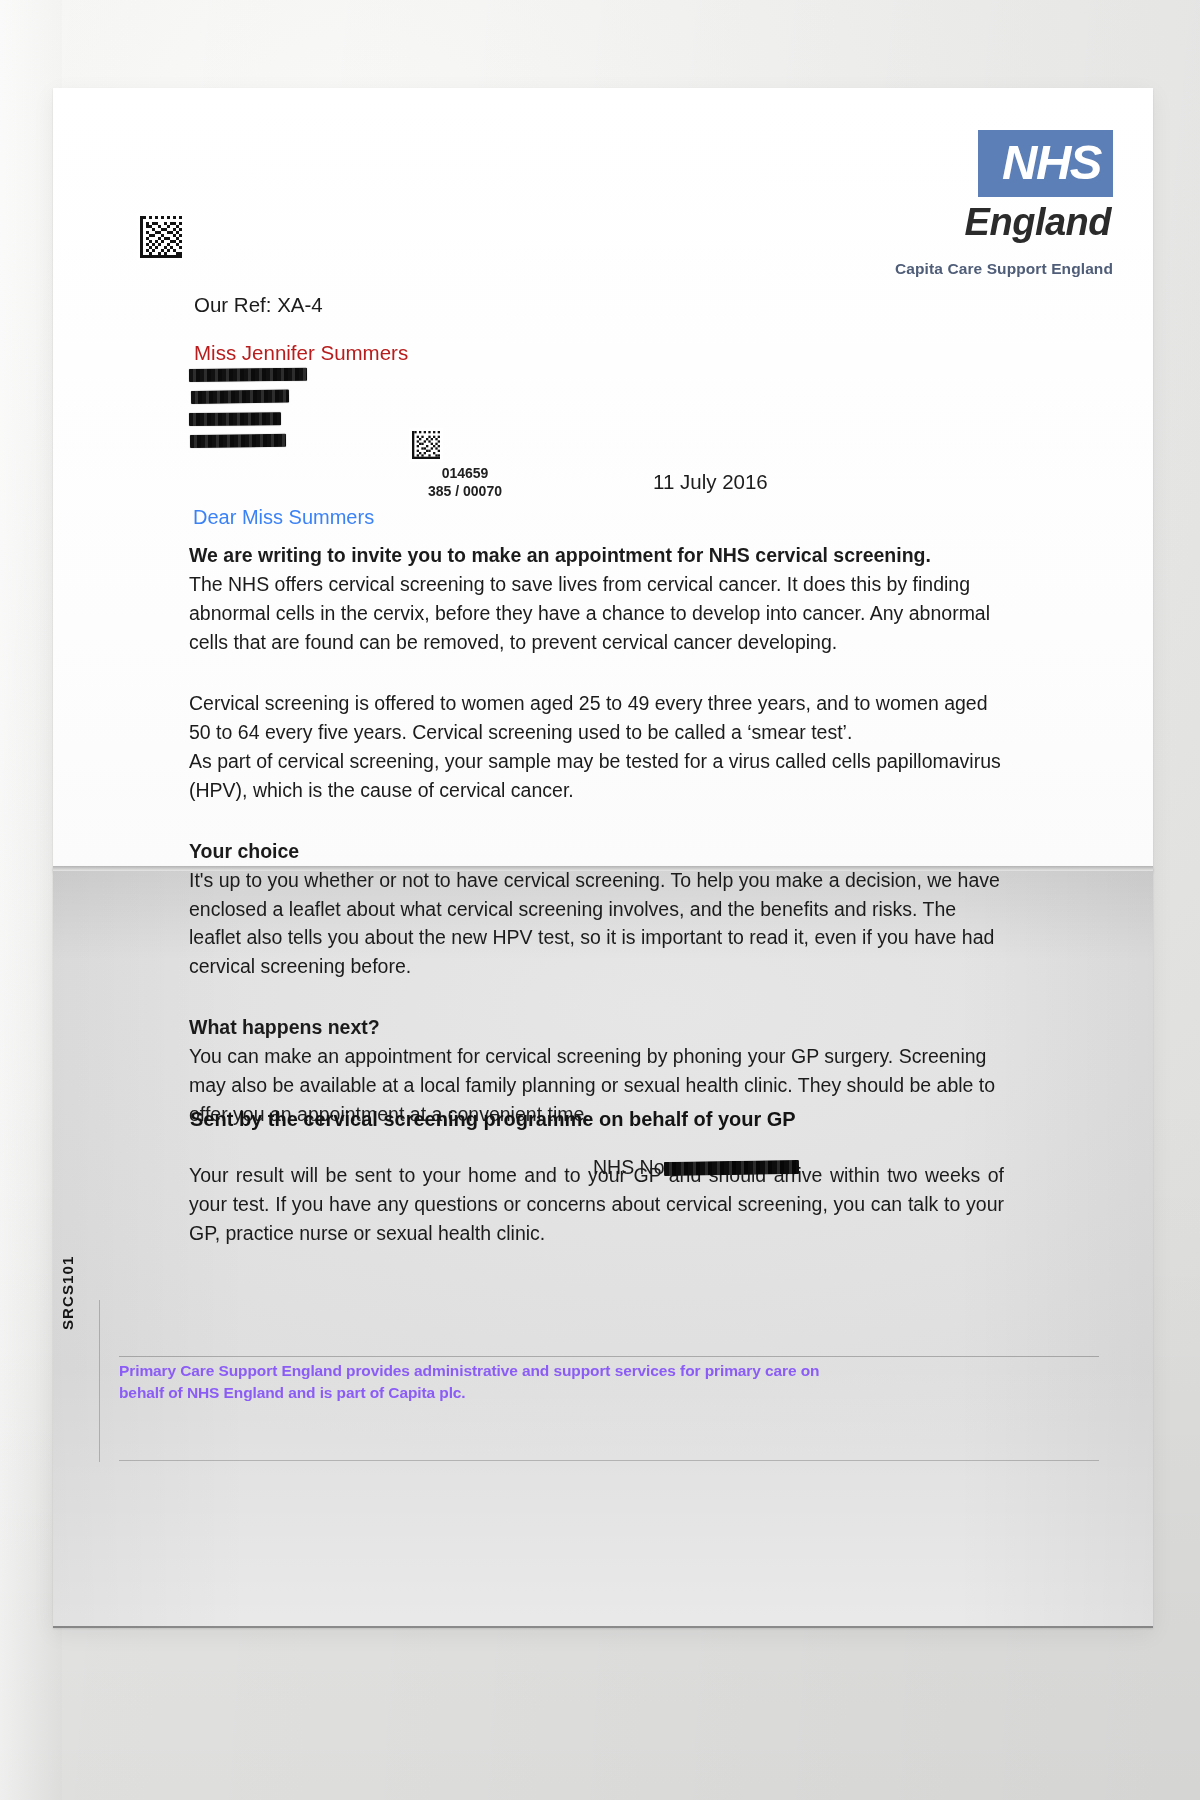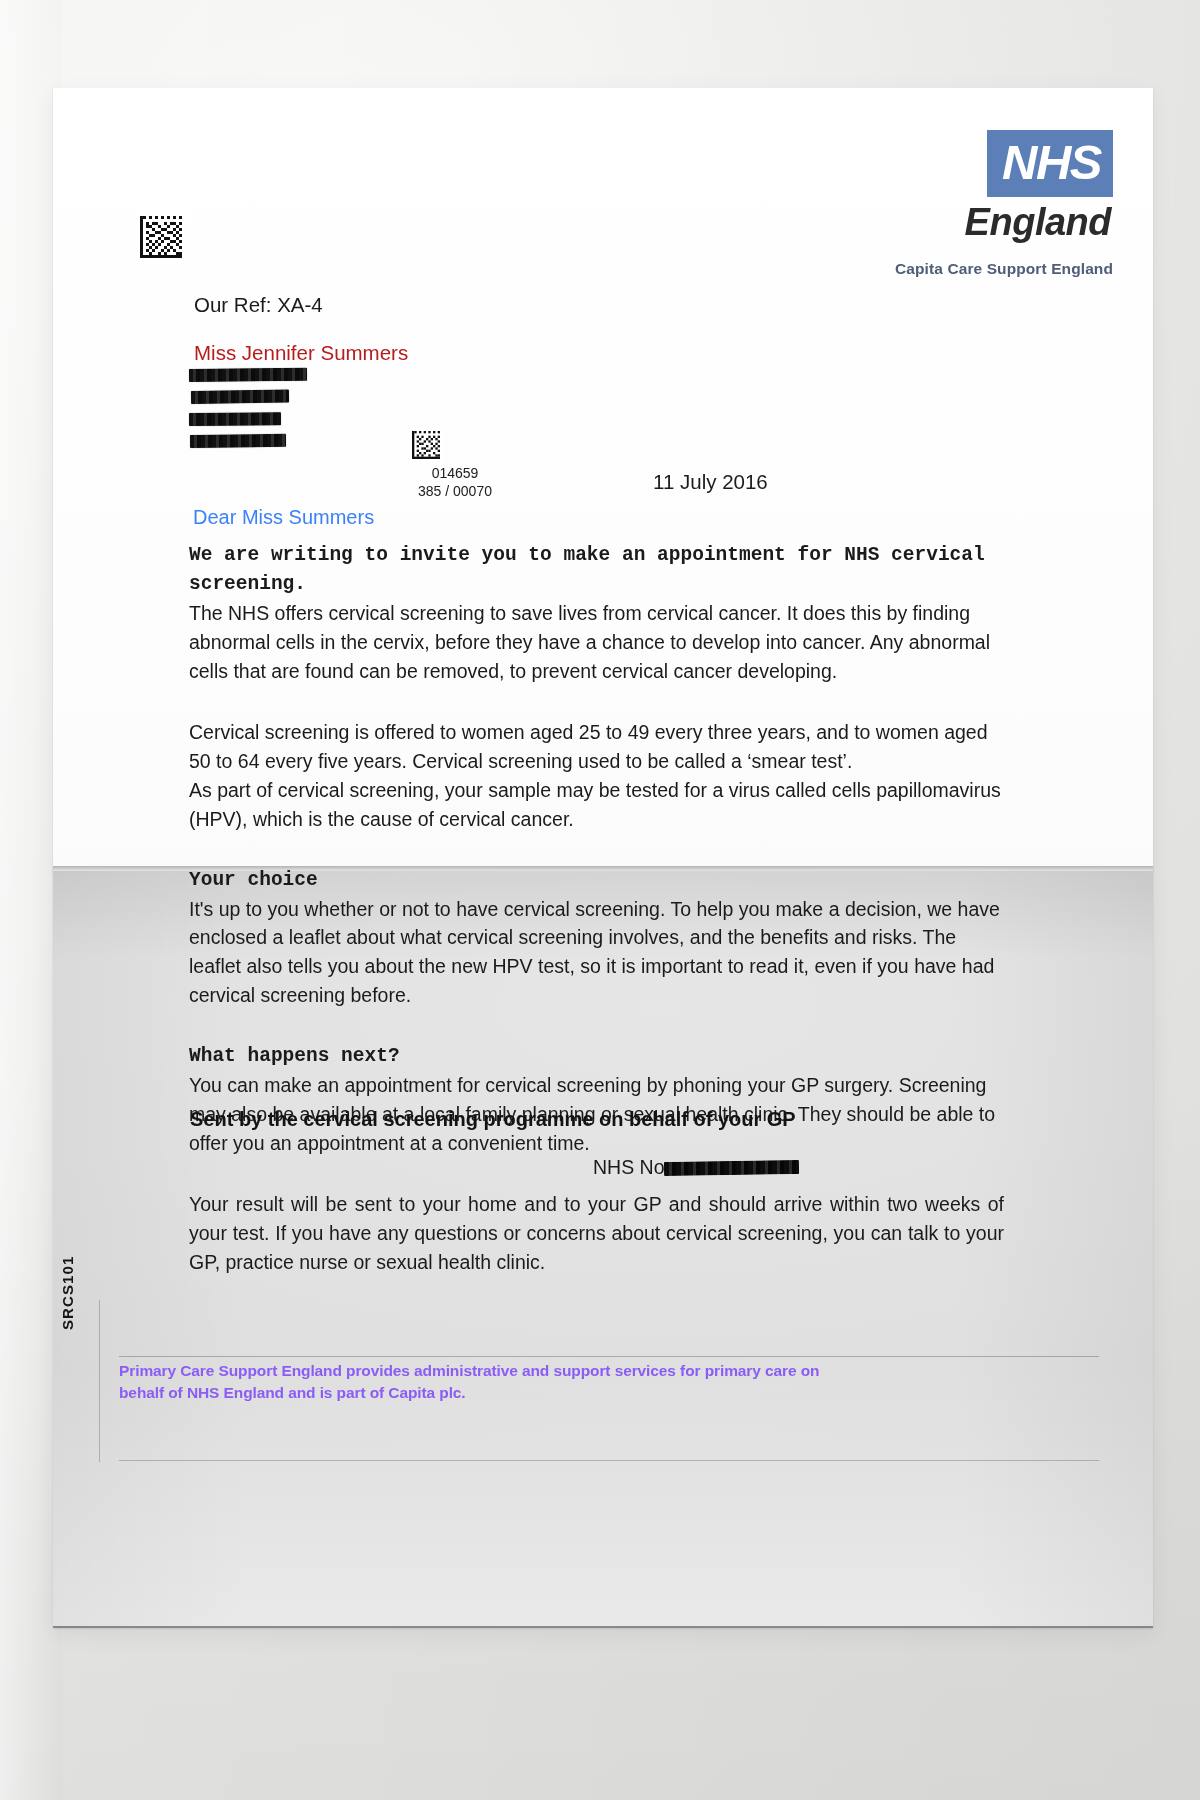--- a/index.html
+++ b/index.html
@@ -122,21 +122,21 @@
   .nhs-badge {
     display: inline-block;
     background: #5b7fb6;
     color: #ffffff;
     font-family: "Liberation Sans", sans-serif;
     font-weight: bold;
     font-style: italic;
     font-size: 49px;
     letter-spacing: -1.5px;
     line-height: 1;
-    padding: 8px 12px 10px 15px;
+    padding: 8px 12px 10px 24px;
   }
   .nhs-england {
     display: block;
     margin-top: 4px;
     margin-right: 2px;
     font-family: "Liberation Sans", sans-serif;
     font-weight: bold;
     font-style: italic;
     font-size: 38px;
     letter-spacing: -0.5px;
@@ -159,27 +159,28 @@
     background-color: #ffffff;
     padding: 3px;
   }
   .dmx svg { display: block; }
 
   .dmx-top { left: 84px; top: 125px; }
   .dmx-mid { left: 356px; top: 340px; }
 
   .code-nums {
     position: absolute;
-    left: 337px;
+    left: 347px;
     top: 377px;
     width: 130px;
     text-align: center;
     font-size: 14px;
     line-height: 1.28;
     color: #202020;
+    font-weight: bold;
   }
 
   
   .our-ref {
     position: absolute;
     left: 141px;
     top: 205px;
     font-size: 20.5px;
     color: #1c1c1c;
   }
@@ -240,21 +241,20 @@
   }
   .body-col p { margin: 0; }
   .body-col p.gap { margin-top: 32px; }
   .body-col p.tight { margin-top: 0; }
   .body-col strong,
   .body-col .h {
     font-weight: bold;
   }
   .body-col .h {
     display: block;
-    font-family: Liberation Mono, monospace;
   }
   .body-col .justified {
     text-align: justify;
     text-align-last: left;
   }
 
   .signoff {
     position: absolute;
     left: 137px;
     top: 1020px;

